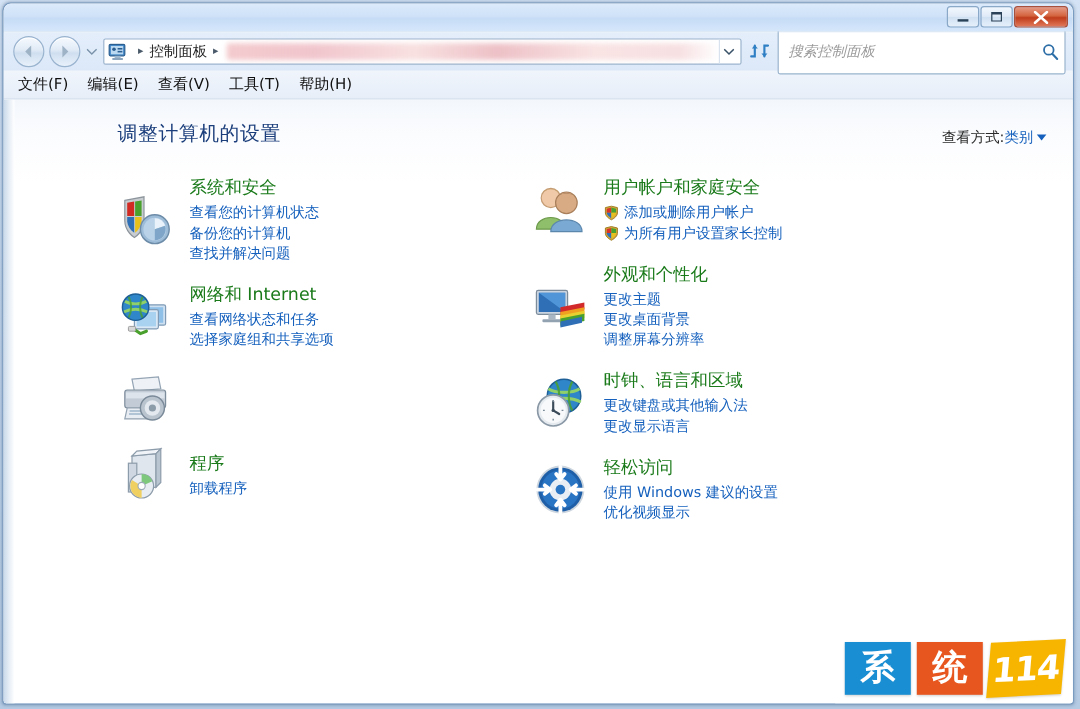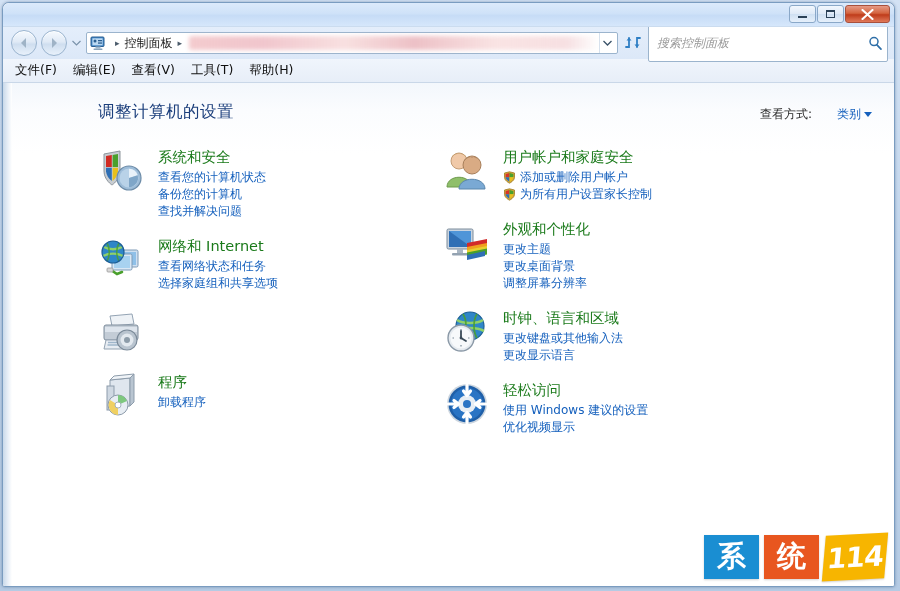--- a/index.html
+++ b/index.html
@@ -174,37 +174,37 @@
   }
   .page-title {
     font-size: 16.5px; color: #1c3f7c; letter-spacing: .5px;
     flex: 1;
   }
   .viewby {
     display: flex; align-items: center; gap: 0;
     font-size: 12px; margin-top: 4px;
   }
   .viewby .lbl { color: #2a2a2a; }
-  .viewby .val { color: #1560bd; margin-left: 25px; }
+  .viewby .val { color: #1560bd; }
   .viewby .arrow {
     width: 0; height: 0; margin-left: 3px;
     border-left: 4px solid transparent;
     border-right: 4px solid transparent;
     border-top: 5px solid #1560bd;
   }
 
   .cols {
     display: flex;
     padding: 24px 0 0 95px;
   }
   .col { width: 345px; }
   .col + .col { width: 400px; }
 
   .cat {
-    display: flex; align-items: flex-start;
+    display: flex; align-items: center;
     margin-bottom: 16px;
   }
   .cat .ico {
     width: 48px; height: 48px; flex: none;
     margin-right: 12px; position: relative;
   }
   .cat .txt { padding-top: 1px; }
   .cat-title {
     font-size: 14.5px; color: #1a7a1a; line-height: 19px;
     margin-bottom: 2px; white-space: nowrap;

